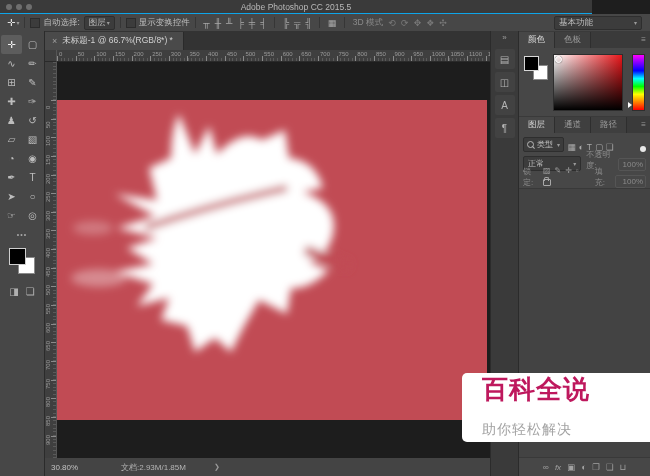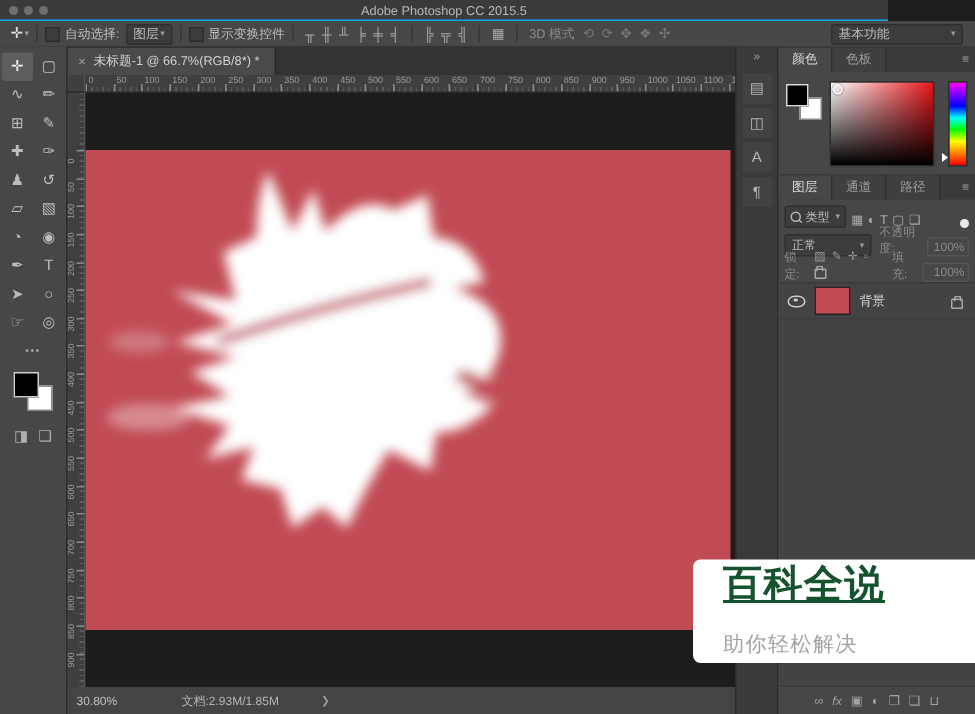--- a/index.html
+++ b/index.html
@@ -428,37 +428,29 @@
       <span id="opacity-label">不透明度:</span>
       <span class="valbox">100%</span>
     </div>
     <div id="lock-row" class="lrow">
       <span>锁定:</span>
       <span id="lock-icons"><span class="lkicon">▨</span><span class="lkicon">✎</span><span class="lkicon">✛</span><span class="lkicon">▫</span><span class="css-lock"></span></span>
       <span style="margin-left:3px;">填充:</span>
       <span class="valbox">100%</span>
     </div>
     <div id="layers-list">
-        <div class="layer-row">
-          <span class="eye-cell">
-            <span class="eye"></span>
-          </span>
-          <span class="thumb" style="background: rgb(193, 75, 84);"></span>
-          <span class="layer-name">背景</span>
-          <span class="css-lock" style="margin-right: 4px;"></span>
-        </div>
       </div>
     <div id="layers-footer">
         <span class="fticon">∞</span>
         <span class="fticon fx">fx</span>
         <span class="fticon">▣</span>
         <span class="fticon">◐</span>
         <span class="fticon">❐</span>
         <span class="fticon">❏</span>
         <span class="fticon">⊔</span>
       </div>
   </div>
 </div>
 
 <div id="watermark">
-  <div id="wm-title" style="color: #14532d; text-decoration: underline;">百科全说</div>
+  <div id="wm-title" style="color: #be185d;">百科全说</div>
   <div id="wm-sub">助你轻松解决</div>
 </div>
 
 </body></html>

